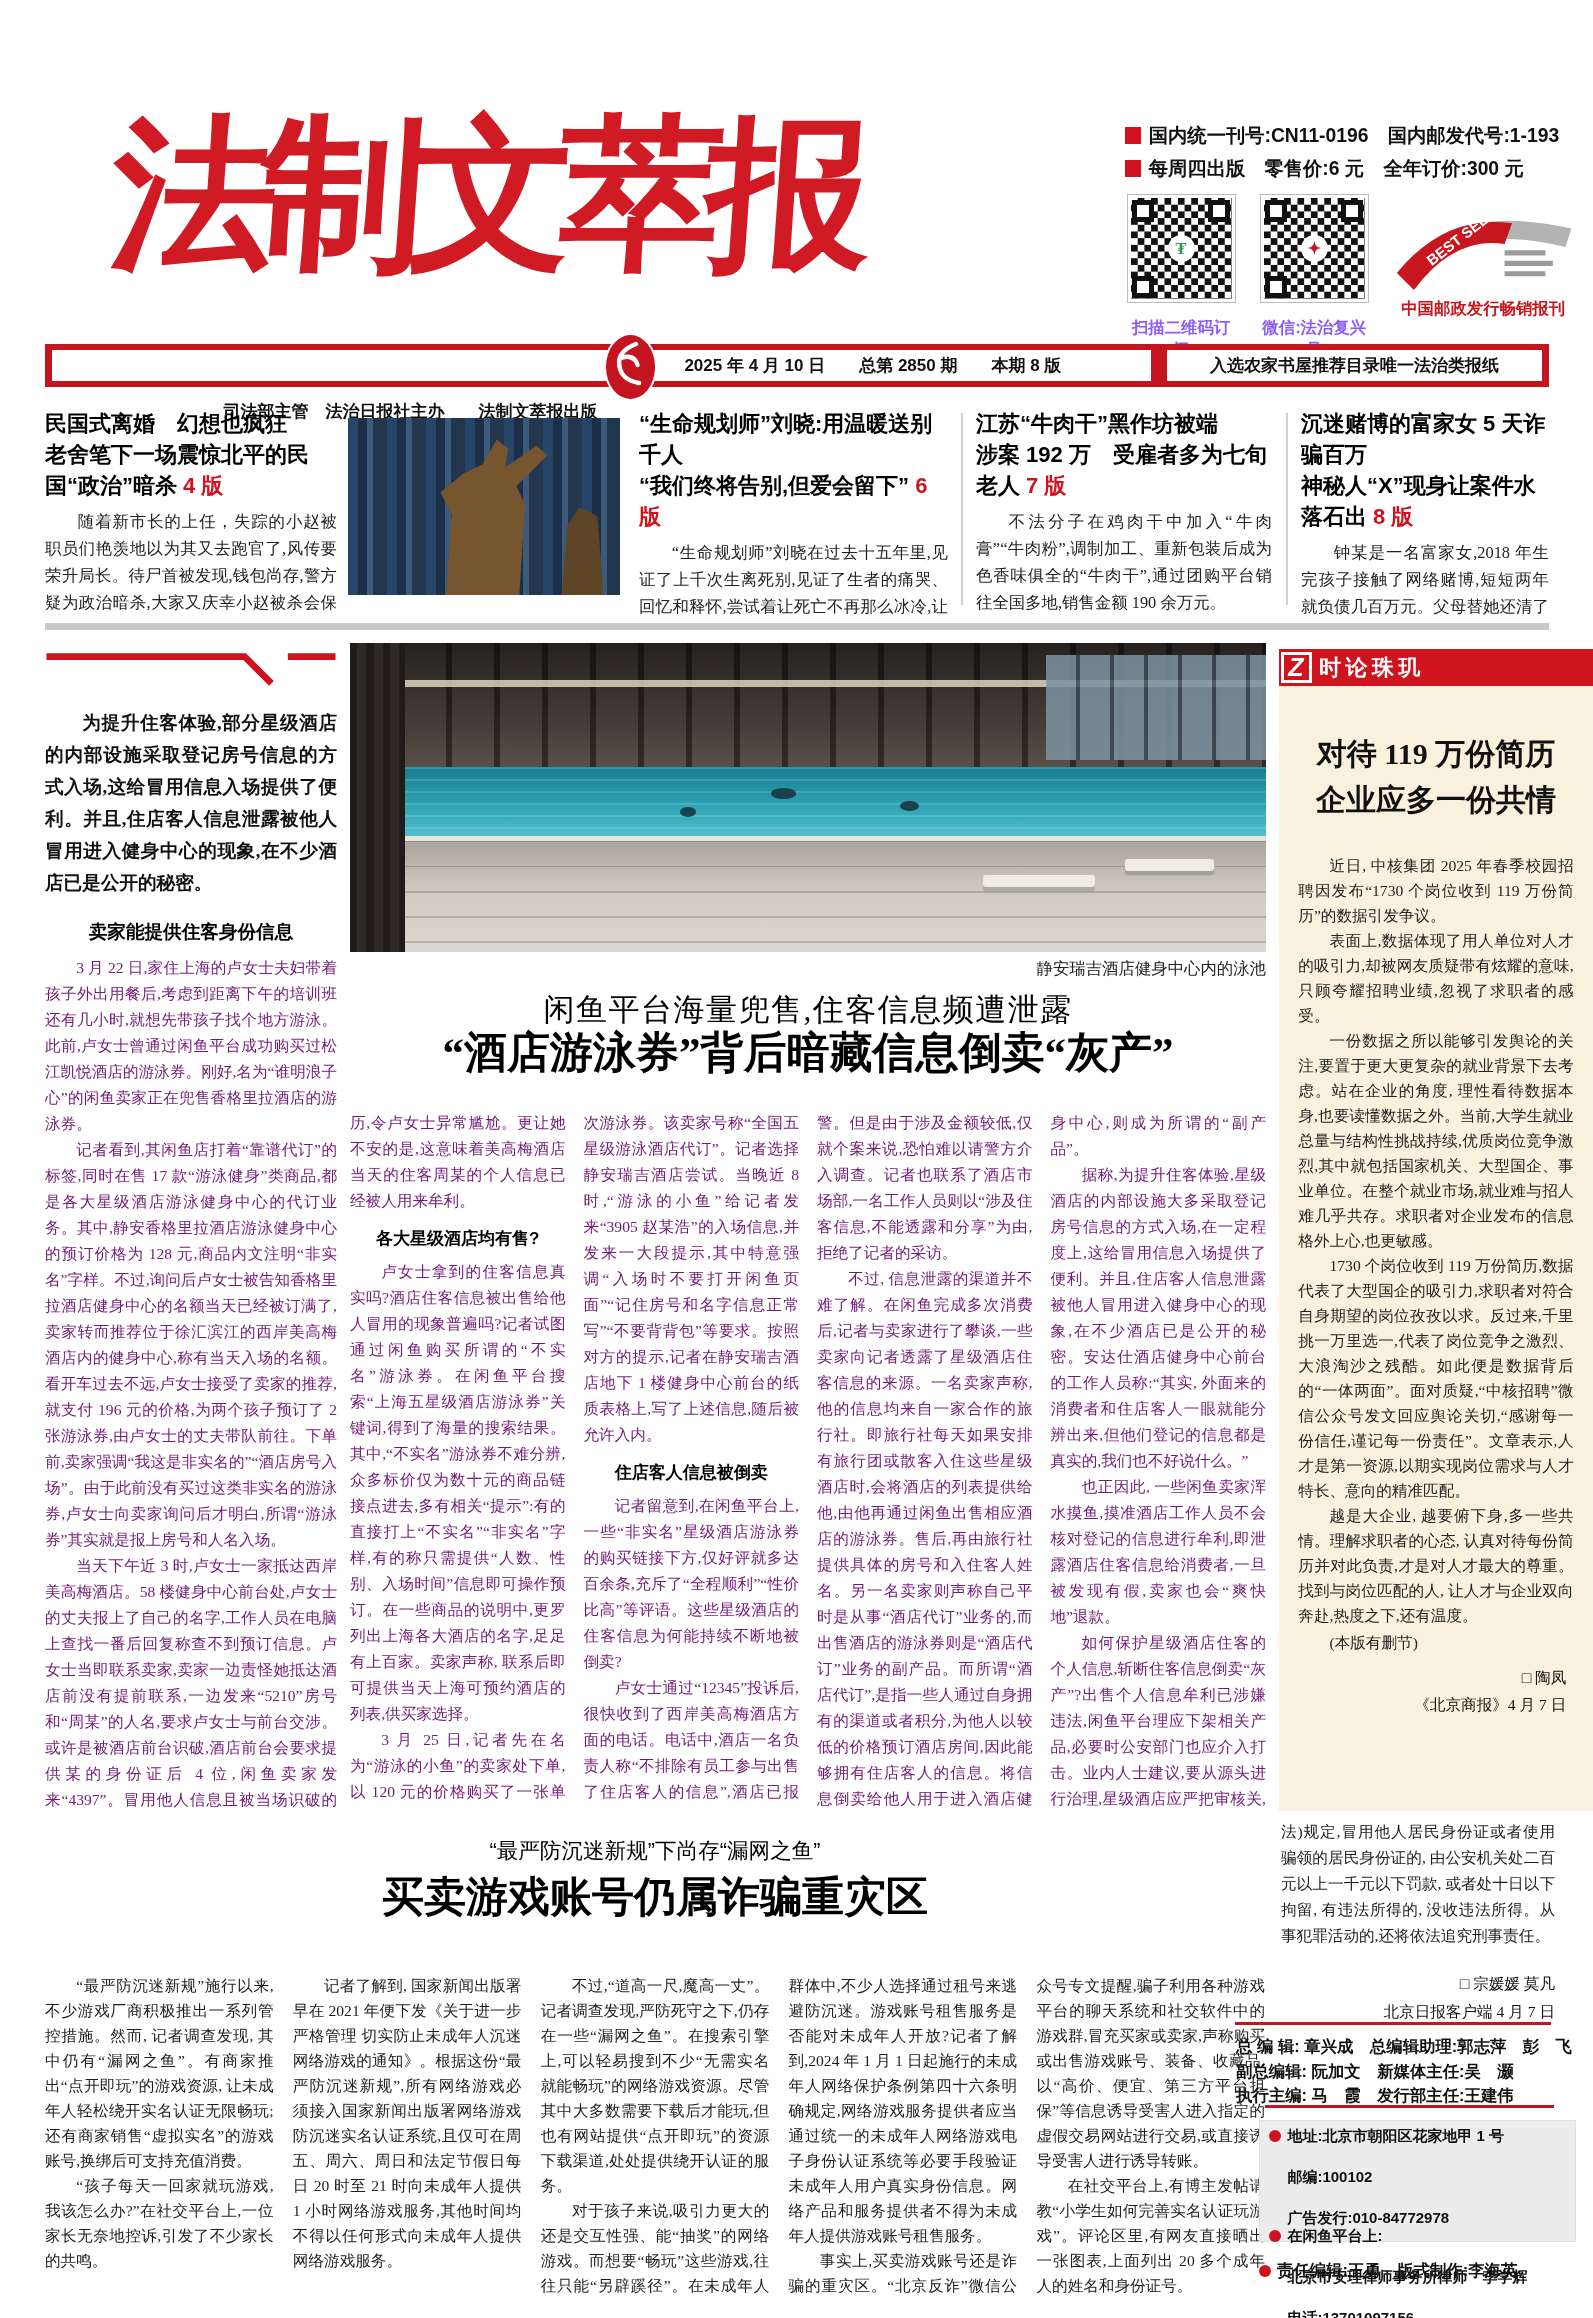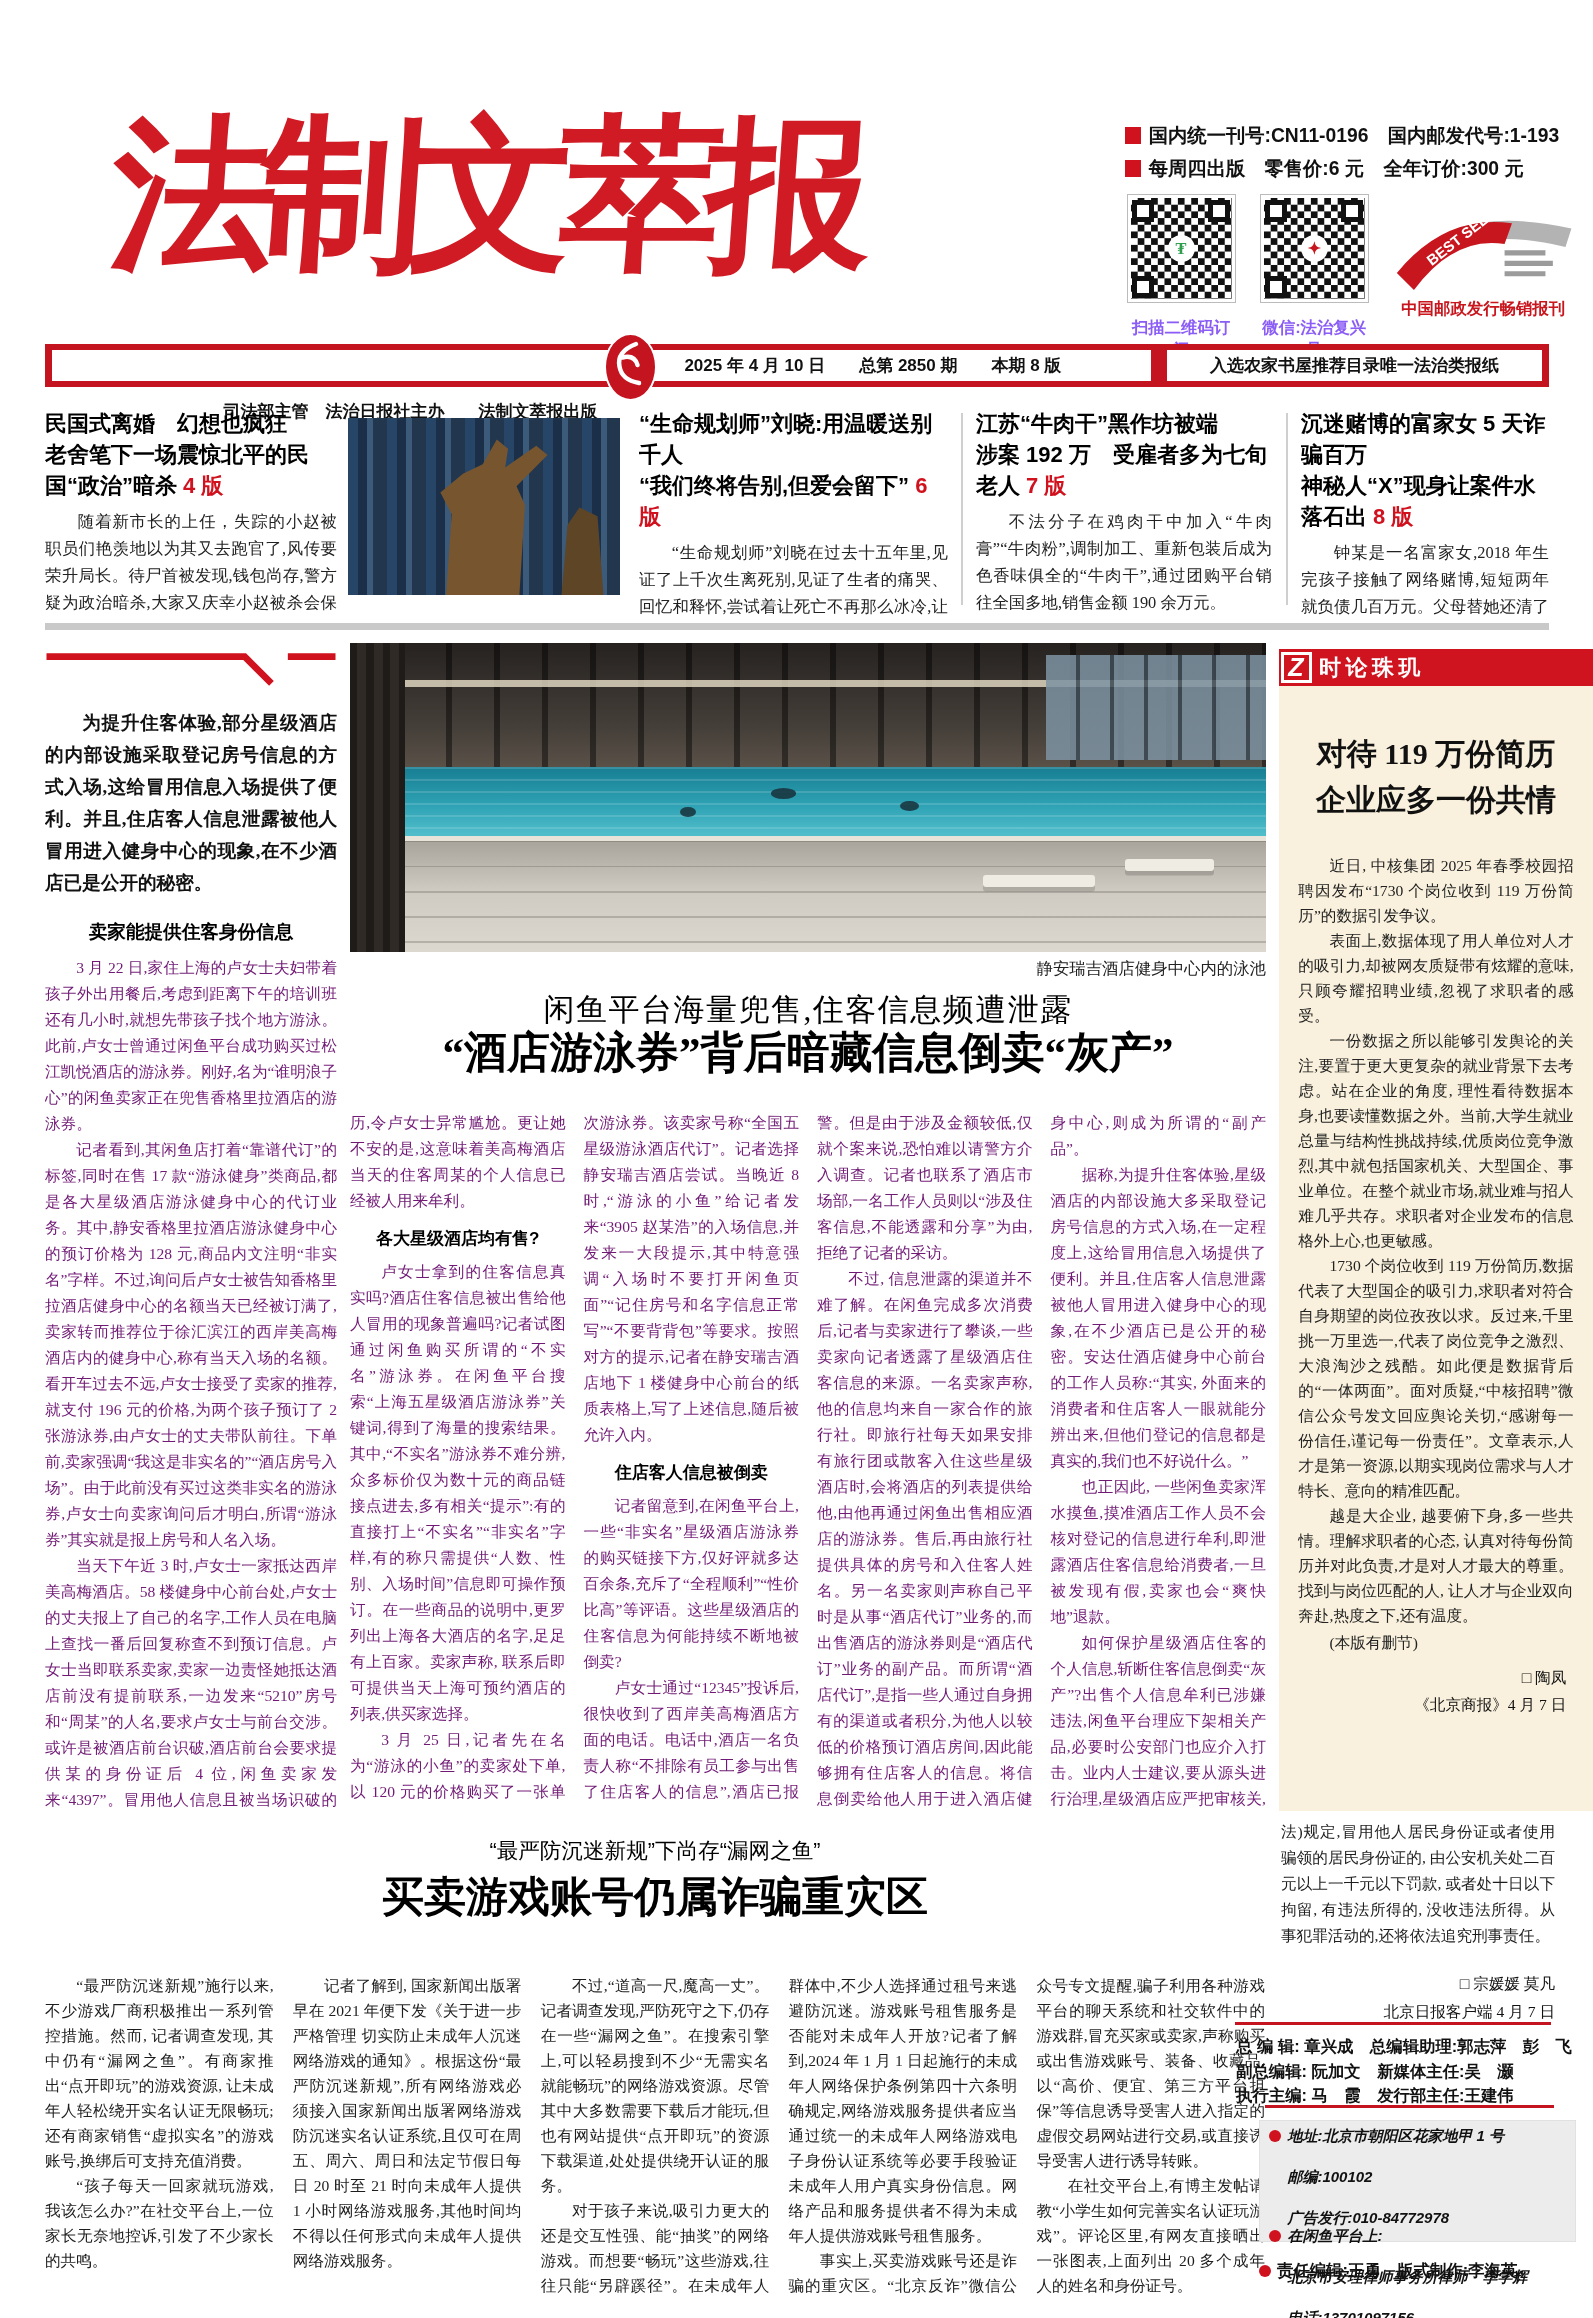--- a/index.html
+++ b/index.html
@@ -120,21 +120,21 @@
       text-align:justify;color:#1d1d1d;}
   .ending p{margin:0;text-indent:0;}
   .br-by{position:absolute;left:1281px;top:1970px;width:274px;text-align:right;font-size:15.6px;line-height:28px;color:#111;}
   .redline{position:absolute;height:3px;background:#c41420;}
   .rl1{left:1235px;top:2022px;width:316px;}
   .rl2{left:1265px;top:2105px;width:289px;}
   .staff{position:absolute;left:1236px;top:2034px;width:320px;
       font-family:"Liberation Sans",sans-serif;font-weight:bold;font-size:16.4px;line-height:24.5px;color:#111;white-space:nowrap;}
   .addr-box{position:absolute;left:1259px;top:2120px;width:317px;height:122px;background:#ececec;
       box-shadow:inset 0 0 0 0.7px #ddd;padding:7.4px 10.4px;box-sizing:border-box;
-      font-family:"Liberation Sans",sans-serif;font-weight:bold;font-size:15px;line-height:18px;color:#111;font-style:italic;}
+      font-family:"Liberation Sans",sans-serif;font-weight:bold;font-size:15px;line-height:18px;color:#111;}
   .addr-box div{white-space:nowrap;}
   .dot{display:inline-block;width:12px;height:12px;border-radius:50%;background:#d0121f;margin-right:6px;vertical-align:-0.7px;}
   .indent{padding-left:18px;margin-top:23px;}
   .duty{position:absolute;left:1259px;top:2260px;width:320px;font-family:"Liberation Sans",sans-serif;
       font-weight:bold;font-size:16.4px;color:#111;white-space:nowrap;}
 </style>
 </head>
 <body>
 
 <div id="page">

